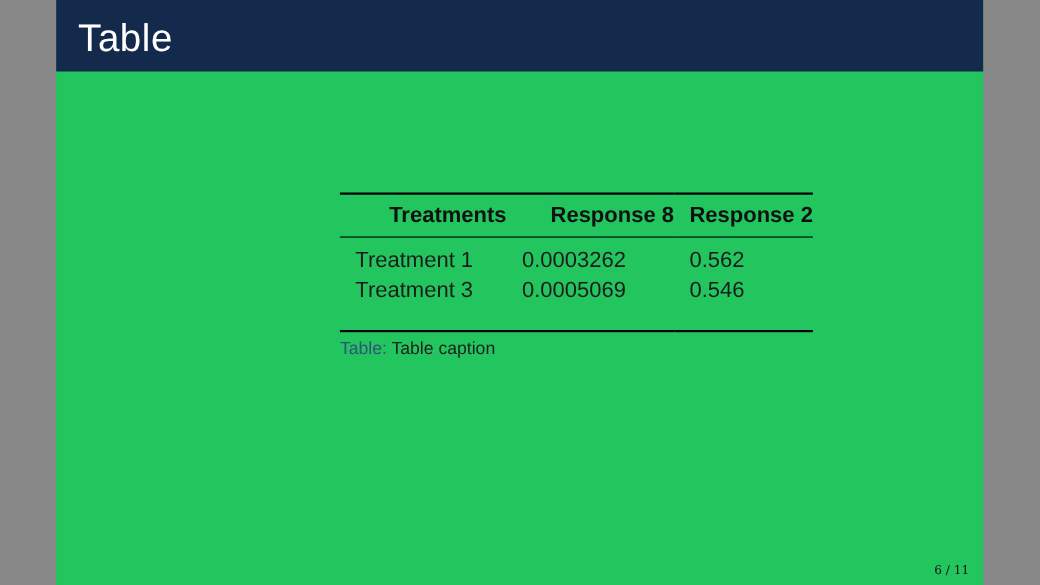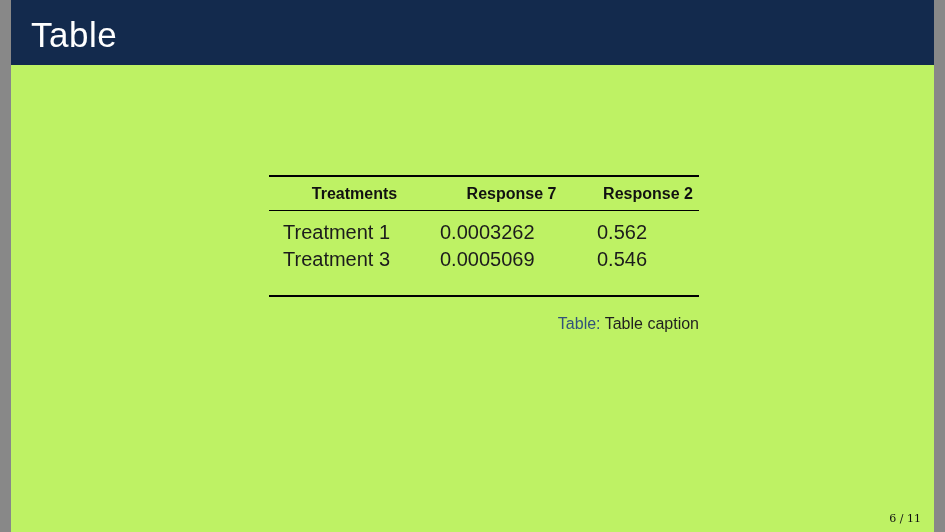--- a/index.html
+++ b/index.html
@@ -3,23 +3,23 @@
 <meta charset="utf-8">
 <style>
   html, body {
     margin: 0;
     padding: 0;
     background: #888;
     font-family: "Liberation Sans", sans-serif;
   }
   .slide {
     position: relative;
-    width: 923px;
+    width: 843px;
     height: 532px;
-    background: #bef264;
+    background: #22c55e;
     overflow: hidden;
     margin: 0 auto;
   }
   .frametitle {
     position: absolute;
     top: 0; left: 0; right: 0;
     height: 65px;
     background: #132a4d;
     display: flex;
     align-items: center;
@@ -42,42 +42,42 @@
   }
   table.booktabs {
     width: 100%;
     border-collapse: collapse;
     border-top: 2px solid #000;
     border-bottom: 2px solid #000;
     font-size: 20px;
     color: #1c1c1c;
   }
   table.booktabs th {
-    text-align: center;
+    text-align: right;
     font-weight: bold;
     padding: 8px 0 7px 14px;
     border-bottom: 1.5px solid #000;
-    font-size: 16px;
+    font-size: 20px;
     color: #111;
     white-space: nowrap;
   }
   table.booktabs th:nth-child(1),
   table.booktabs td:nth-child(1) { width: 143px; }
   table.booktabs th:nth-child(2),
   table.booktabs td:nth-child(2) { width: 143px; }
   table.booktabs td {
     padding: 0 0 0 14px;
     line-height: 27px;
     white-space: nowrap;
   }
   table.booktabs tbody tr:first-child td { padding-top: 8px; }
   table.booktabs tbody tr:last-child td { padding-bottom: 22px; }
   .caption {
-    margin-top: 17px;
-    text-align: right;
+    margin-top: 6px;
+    text-align: left;
     font-size: 16px;
     line-height: 1.2;
   }
   .caption-label { color: #31527b; }
   .caption-text  { color: #1f1f1f; }
   .page-number {
     position: absolute;
     right: 13px;
     bottom: 7px;
     font-family: "DejaVu Serif", serif;
@@ -93,21 +93,21 @@
 
   <header class="frametitle">
     <h1>Table</h1>
   </header>
 
   <div class="table-block">
     <table class="booktabs">
       <thead>
         <tr>
           <th>Treatments</th>
-          <th>Response 7</th>
+          <th>Response 8</th>
           <th>Response 2</th>
         </tr>
       </thead>
       <tbody>
         <tr>
           <td>Treatment 1</td>
           <td>0.0003262</td>
           <td>0.562</td>
         </tr>
         <tr>

